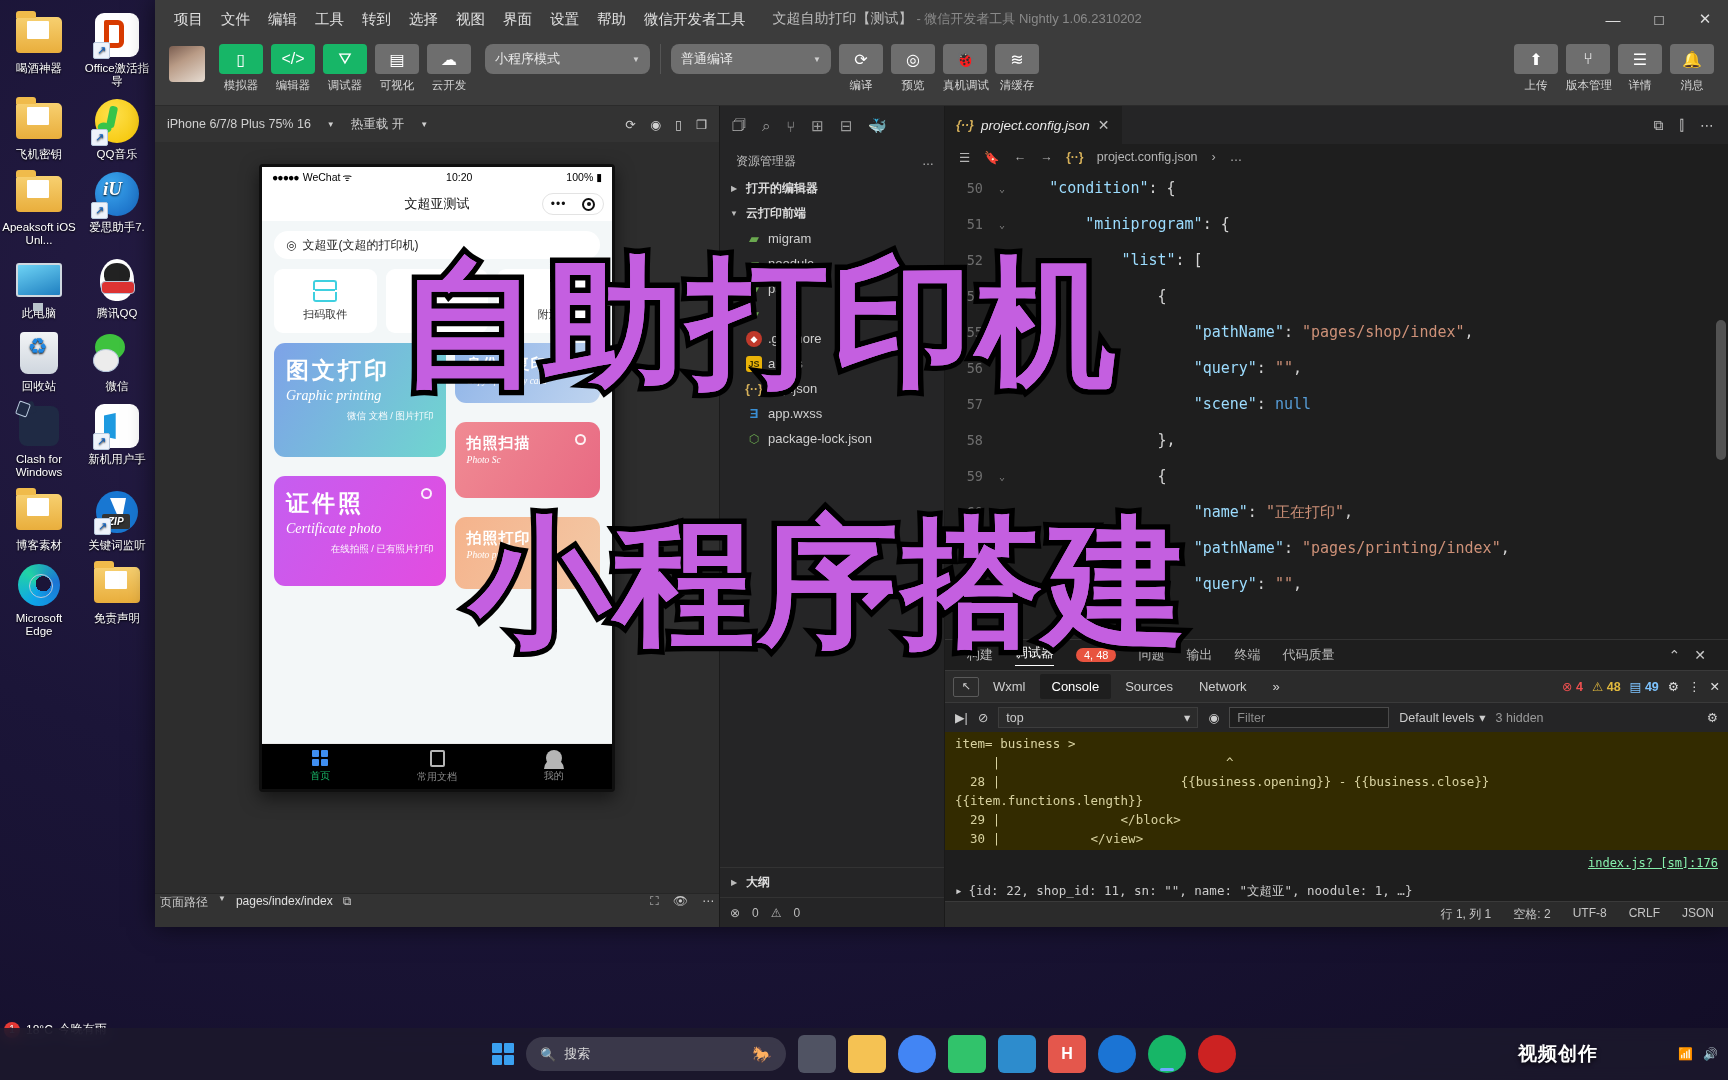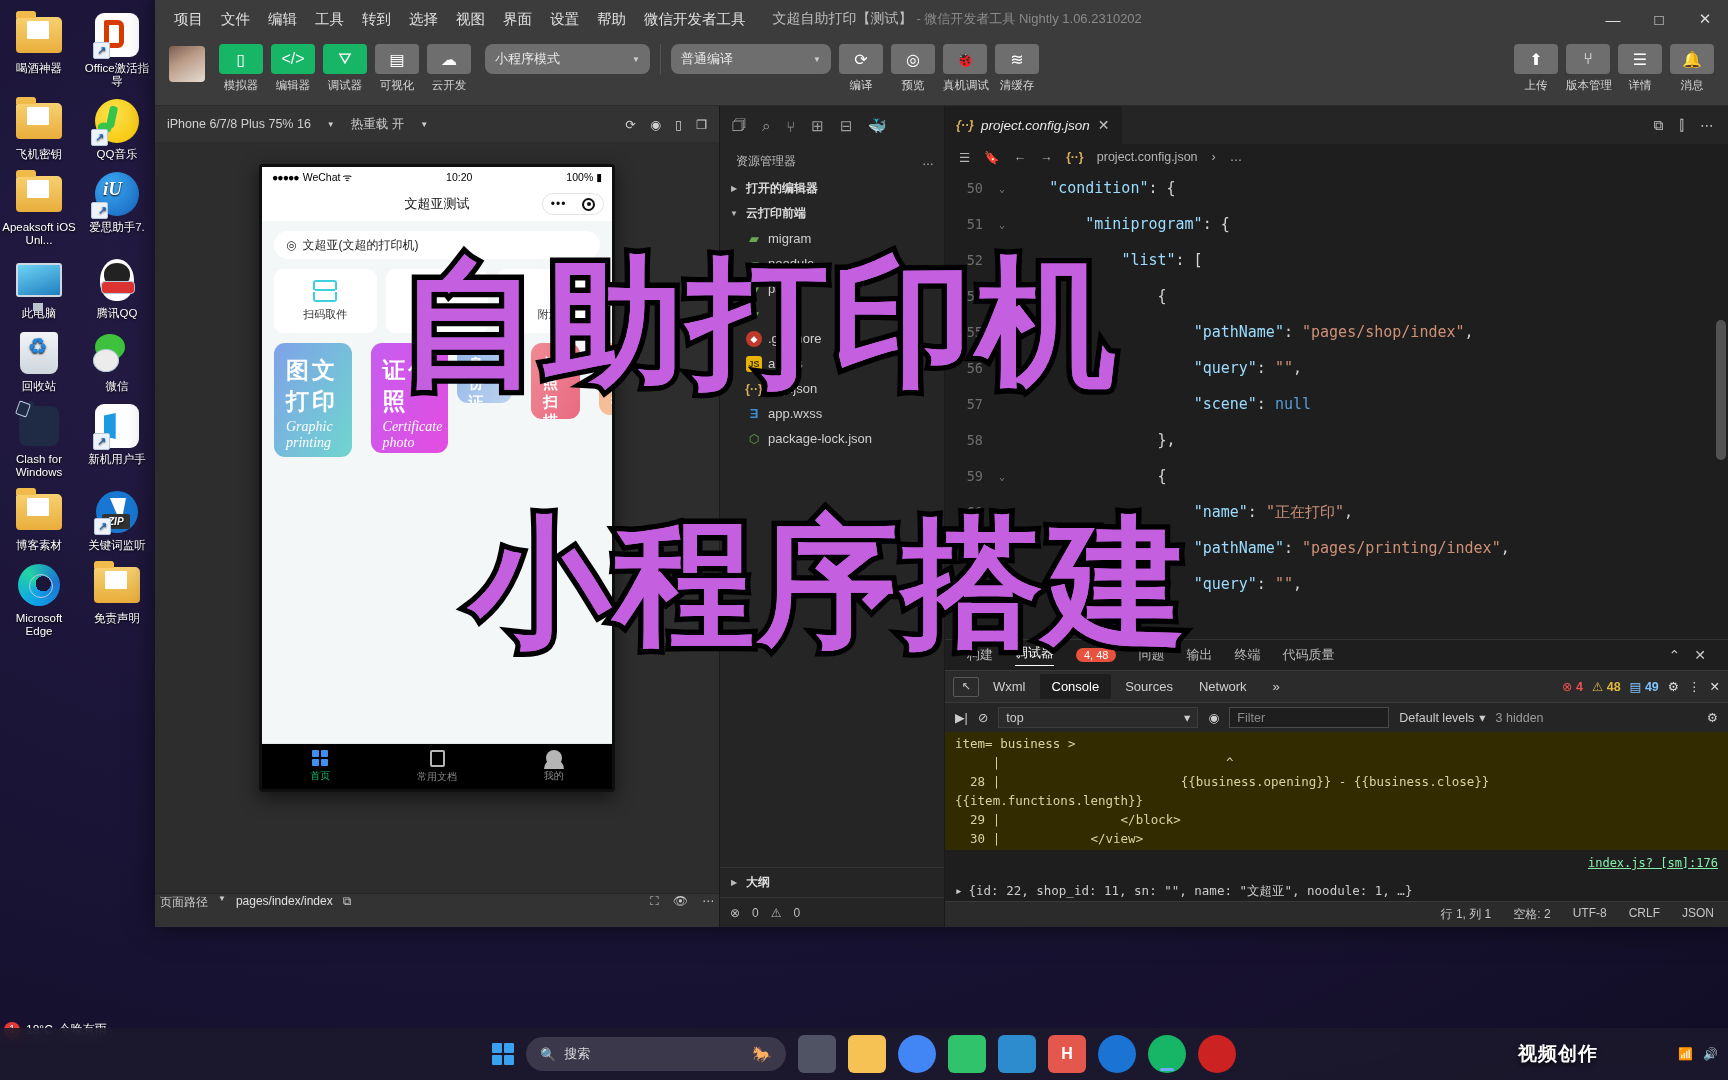--- a/index.html
+++ b/index.html
@@ -49,21 +49,21 @@
   .ic-office { background: #fff; }
   .ic-office i { position:absolute; left:9px; top:7px; width:20px; height:28px;
     border: 5px solid #d83b01; border-radius: 2px 6px 6px 2px; }
   .ic-qqmusic { width: 44px; height: 44px; border-radius: 50%;
     background: radial-gradient(circle at 40% 35%, #ffe14d, #f5c400); }
   .ic-qqmusic i { position:absolute; left:15px; top:8px; width:8px; height:22px;
     background:#37c44a; border-radius:3px; transform: rotate(12deg); }
   .ic-qqmusic i::after { content:""; position:absolute; left:-8px; top:18px;
     width:14px; height:10px; background:#37c44a; border-radius:50%; }
   .ic-aisi { width:44px;height:44px;border-radius:50%;
-    background: radial-gradient(circle at 35% 30%, #3ba7ee, #1565c0); text-align: right; }
+    background: radial-gradient(circle at 35% 30%, #3ba7ee, #1565c0); }
   .ic-aisi i { position:absolute;left:10px;top:11px;color:#fff;font-size:19px;
     font-weight:bold;font-family:"Liberation Serif",serif; }
   .ic-monitor { width:46px;height:34px;border-radius:3px;
     background: linear-gradient(160deg,#6ed3f5,#1f7fc0); border:2px solid #cfd8e0; }
   .ic-monitor::after { content:""; position:absolute; left:18px; bottom:-8px;
     width:10px;height:8px;background:#b9c4cc; }
   .ic-qq { width:34px;height:42px; background:#fff; border-radius:50% 50% 45% 45%;
     position:relative; }
   .ic-qq::before{content:"";position:absolute;left:4px;top:4px;width:26px;height:22px;
     background:#222;border-radius:50% 50% 40% 40%;}
@@ -189,21 +189,21 @@
   .qcard { flex:1; background:#fff; border-radius:9px; height:64px; display:flex;
     flex-direction:column; align-items:center; justify-content:center; gap:5px;
     font-size:11px; color:#333; }
   .scanicon { width:24px;height:22px; position:relative;}
   .scanicon::before,.scanicon::after{content:"";position:absolute;left:0;right:0;height:8px;
     border:2px solid #3fd0e0; }
   .scanicon::before{top:0;border-bottom:none;border-radius:3px 3px 0 0;}
   .scanicon::after{bottom:0;border-top:none;border-radius:0 0 3px 3px;}
   .scanicon i{position:absolute;left:2px;top:9px;right:2px;height:2px;background:#3fd0e0;}
   #grid { display:flex; gap:9px; margin:10px 12px 0; }
-  #grid .col { display:flex; flex-direction:row; gap:19px; }
+  #grid .col { display:flex; flex-direction:column; gap:19px; }
   #grid .col.left { flex:1.18; }
   #grid .col.right { flex:1; }
   .card { border-radius:11px; padding:12px; color:#fff; position:relative; overflow:hidden;}
   .card .zh { font-size:23px; font-weight:bold; letter-spacing:3px;
     font-family:"Liberation Serif","DejaVu Serif",serif;}
   .card .en { font-size:14px; font-style:italic; margin-top:2px;
     font-family:"Liberation Serif",serif;}
   .card .sm { font-size:9.5px; margin-top:6px; text-align:right; opacity:.95;}
   .card .dot { position:absolute; right:14px; top:12px; width:11px;height:11px;
     border:2px solid rgba(255,255,255,.9); border-radius:50%;}

